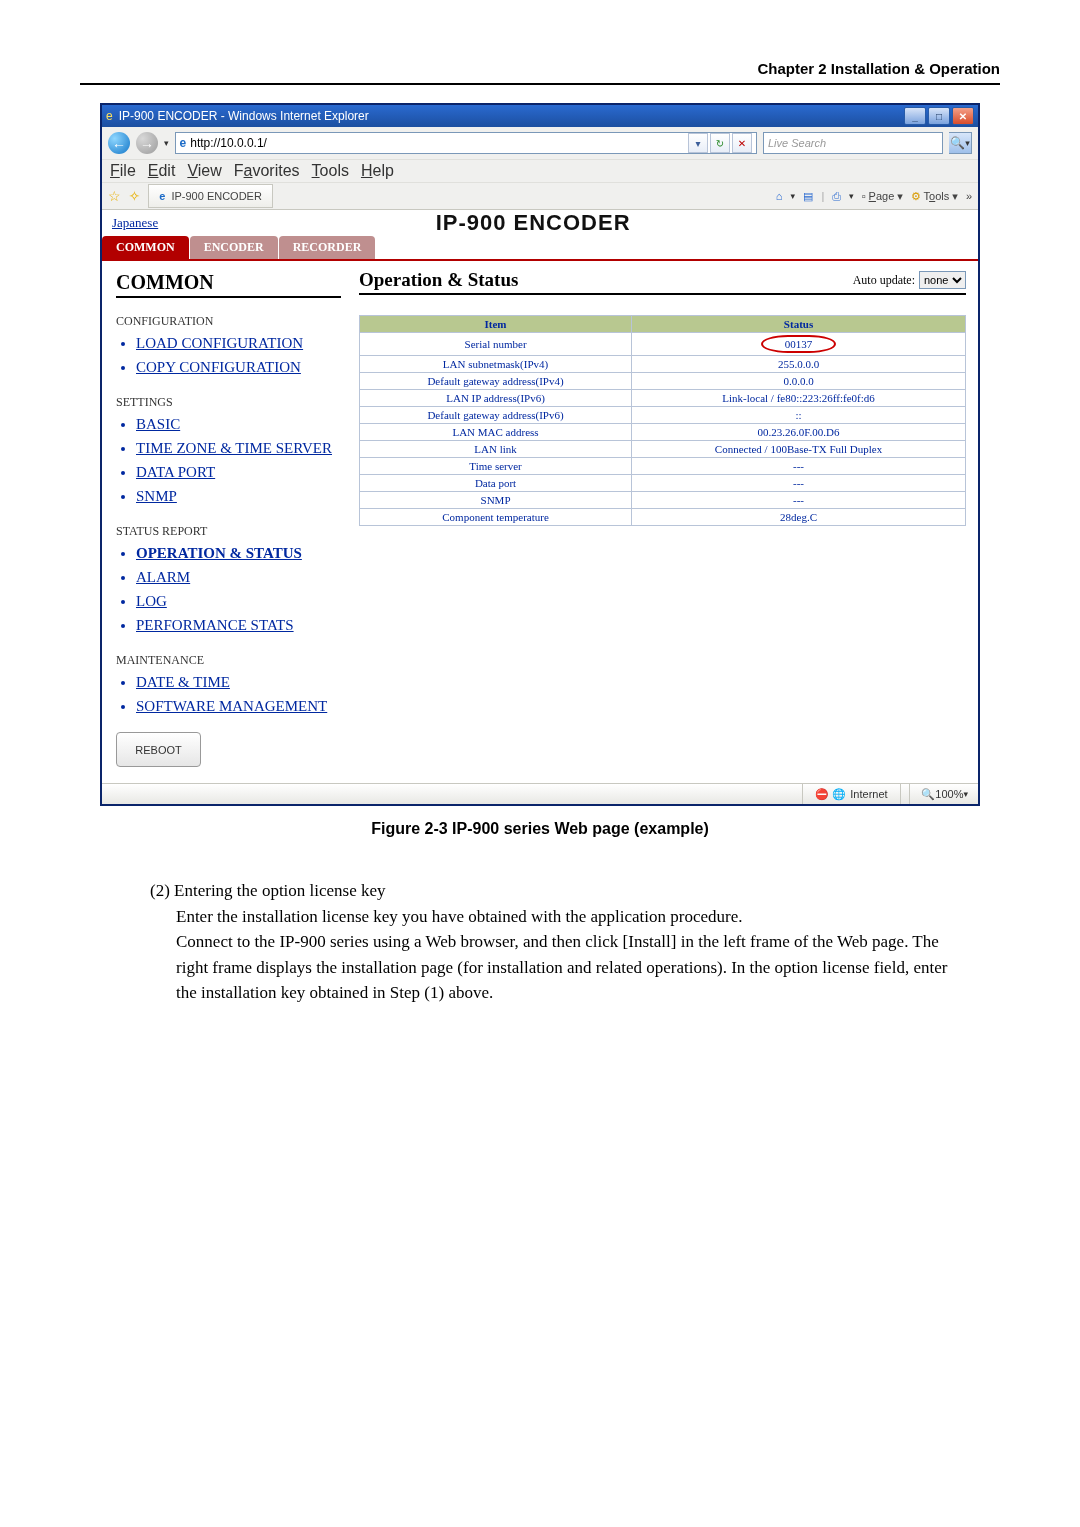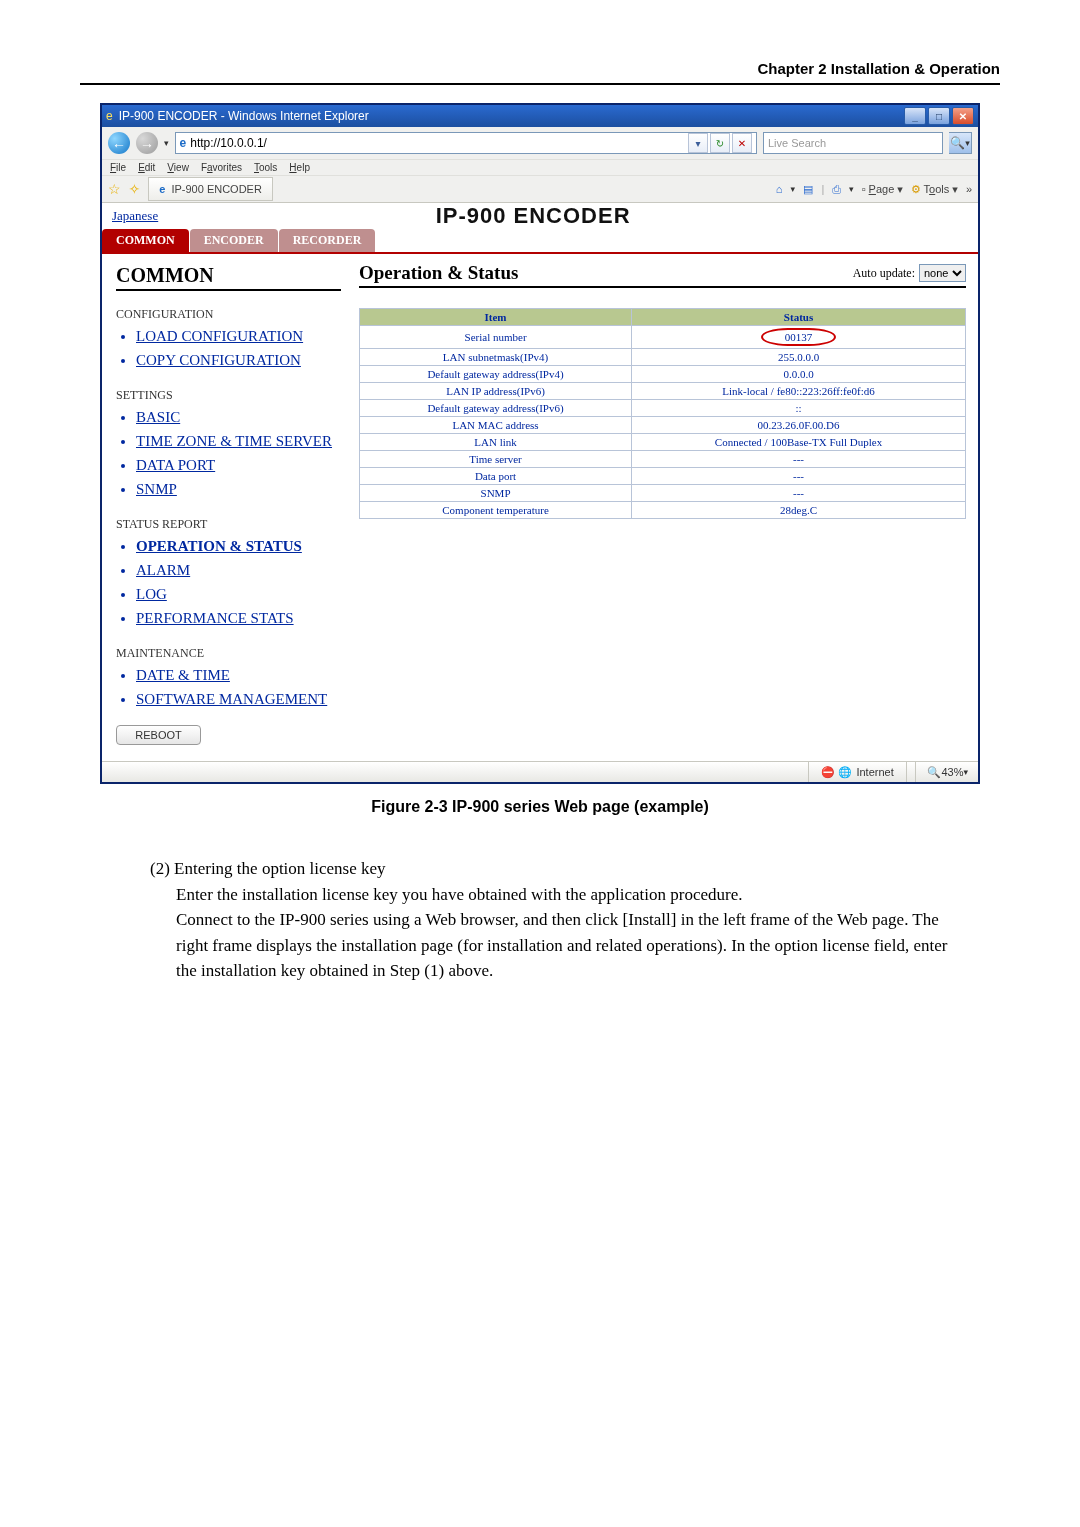--- a/index.html
+++ b/index.html
@@ -124,41 +124,42 @@
   .stop { color:#b00; }
   .search-box {
     width: 170px;
     height: 20px;
     border: 1px solid #7a98b8;
     background: #fff;
     display: flex;
     align-items: center;
     padding: 0 4px;
     color: #999;
+    font-style: italic;
     font-size: 11px;
   }
   .search-go {
     width: 22px;
     height: 20px;
     border: 1px solid #7a98b8;
     border-left: none;
     background: linear-gradient(#d7e6fa,#9fc0ea);
     display: flex;
     align-items: center;
     justify-content: center;
     color: #1d529a;
   }
 
   .ie-menubar {
     padding: 2px 8px;
     background: #f0f0ee;
     border-top: 1px solid #e0e0dc;
     display: flex;
     gap: 12px;
-    font-size: 10px;
+    font-size: 16px;
     color: #333;
   }
   .ie-menubar span u { text-decoration: underline; }
 
   .ie-tabbar {
     height: 26px;
     background: #f0f0ee;
     border-top: 1px solid #e0e0dc;
     display: flex;
     align-items: center;
@@ -266,21 +267,21 @@
     border-bottom: 2px solid #000;
     padding-bottom: 2px;
   }
   .sb-section { color:#333; font-size:12px; margin-top:16px; }
   .sidebar ul { margin: 2px 0 6px 0; padding-left: 20px; }
   .sidebar li { color:#0028a0; text-decoration: underline; line-height: 1.6; font-size:15px; }
   .sidebar li.bold { font-weight: bold; }
   .reboot-btn {
     margin-top: 8px;
     width: 85px;
-    height: 20px;
+    height: 35px;
     border: 1px solid #999;
     background: linear-gradient(#fff,#e6e6e6);
     font-size: 11px;
     font-family: Arial,sans-serif;
     color:#333;
     border-radius: 4px;
   }
 
   .right-panel {
     flex: 1;
@@ -569,21 +570,21 @@
     </div>
 
     <div class="ie-statusbar">
       <div class="zone">
         <span style="color:#c00">⛔</span>
         <span style="color:#2a8a2a">🌐</span>
         <span>Internet</span>
       </div>
       <div class="zoom">
         <span style="color:#2a6ad0">🔍</span>
-        <span>43%</span>
+        <span>100%</span>
         <span class="dd-arrow"> ▾</span>
       </div>
     </div>
   </div>
 
   <div class="figure-caption">Figure 2-3 IP-900 series Web page (example)</div>
 
   <div class="body-text">
     <div class="step">(2) Entering the option license key</div>
     <div class="indent">Enter the installation license key you have obtained with the application procedure.</div>

